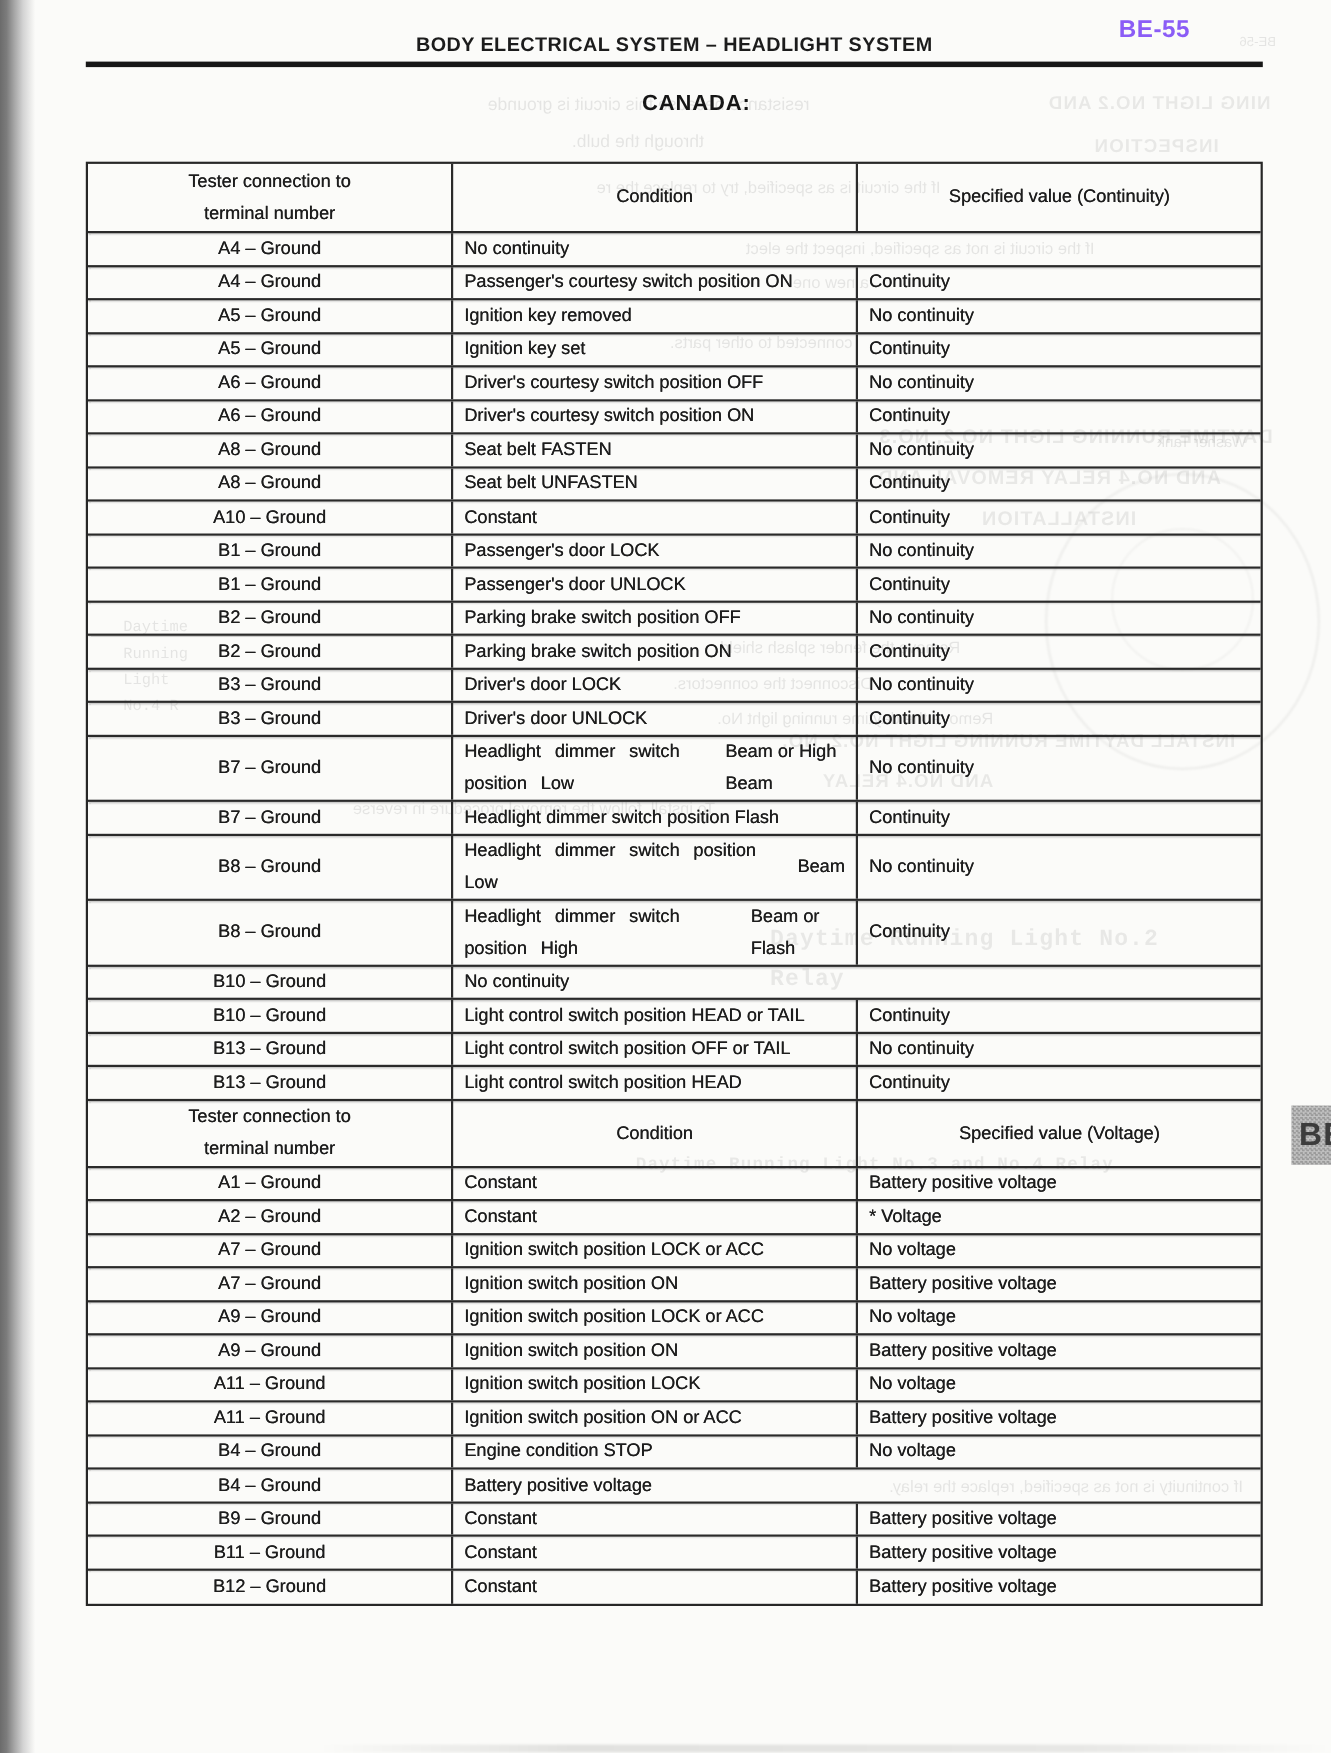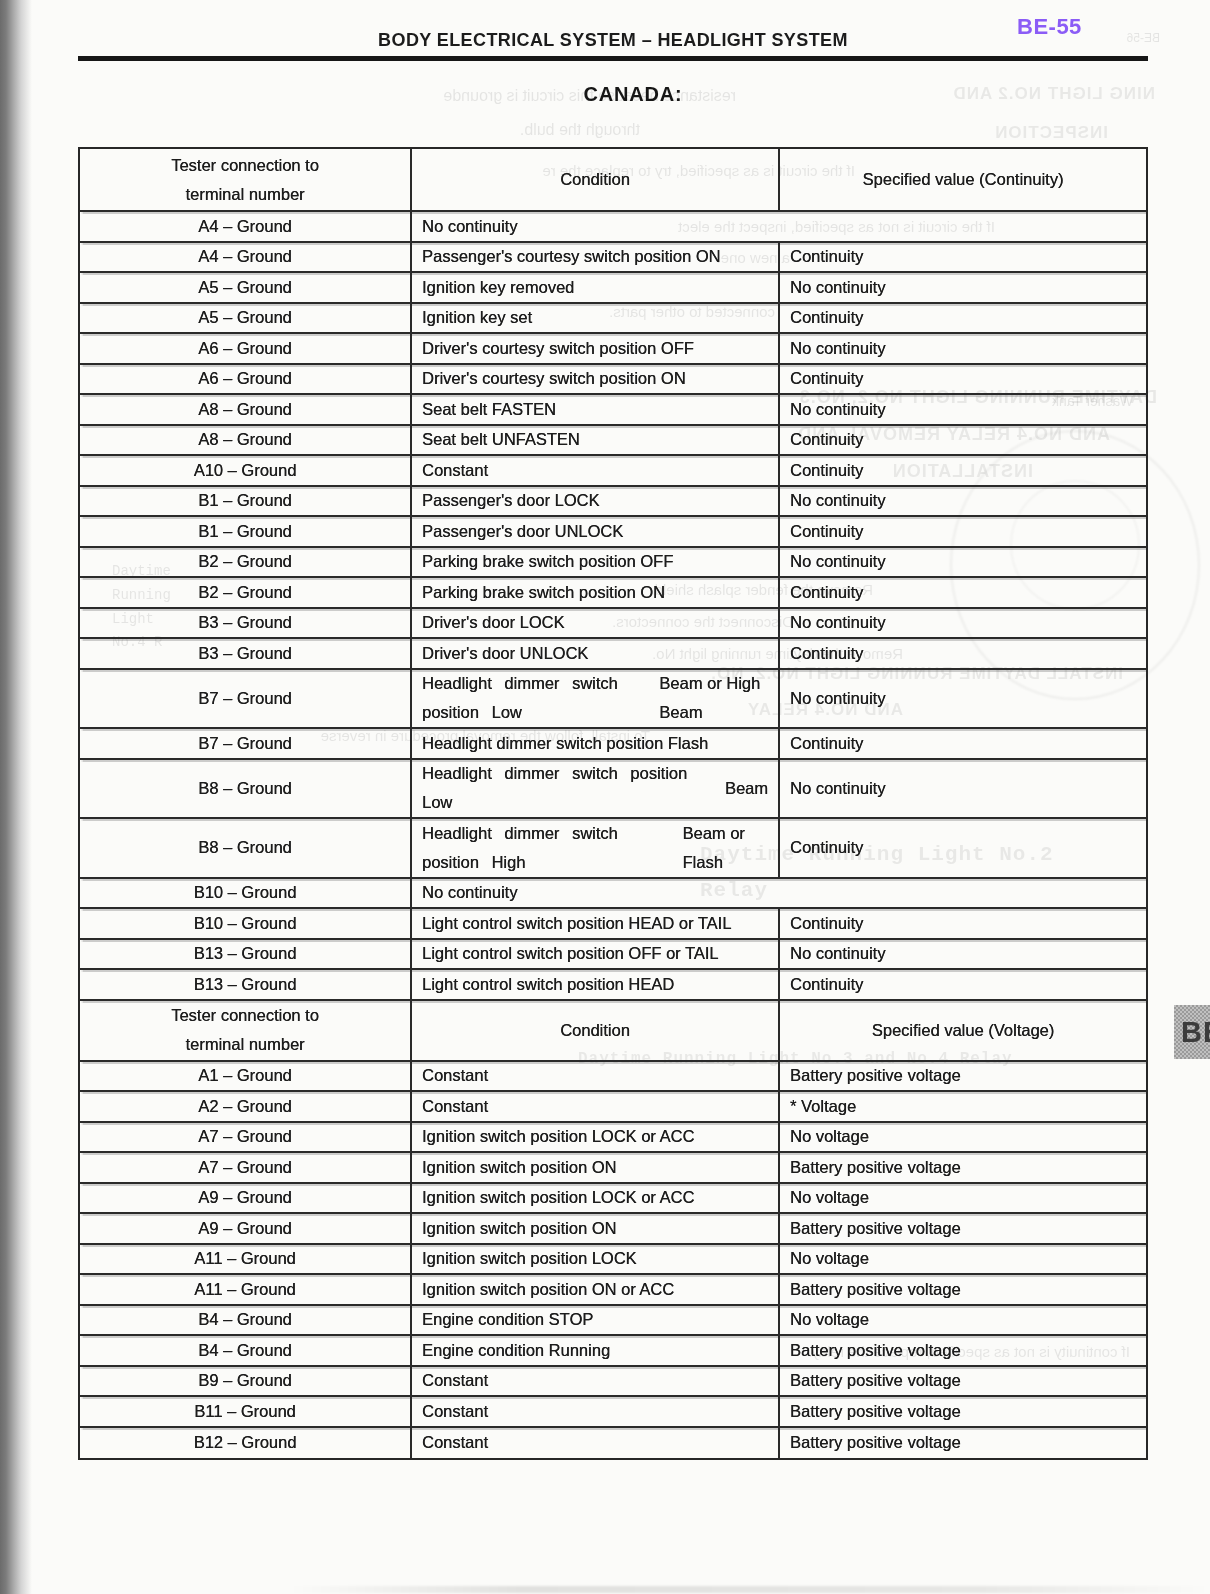--- a/index.html
+++ b/index.html
@@ -294,21 +294,20 @@
       <div class="cell c2">Ignition switch position ON or ACC</div>
       <div class="cell c3">Battery positive voltage</div>
     </div>
     <div class="r t-row">
       <div class="cell c1">B4 – Ground</div>
       <div class="cell c2">Engine condition STOP</div>
       <div class="cell c3">No voltage</div>
     </div>
     <div class="r t-row">
       <div class="cell c1">B4 – Ground</div>
-      <div class="cell c2">Engine condition Running</div>
       <div class="cell c3">Battery positive voltage</div>
     </div>
     <div class="r t-row">
       <div class="cell c1">B9 – Ground</div>
       <div class="cell c2">Constant</div>
       <div class="cell c3">Battery positive voltage</div>
     </div>
     <div class="r t-row">
       <div class="cell c1">B11 – Ground</div>
       <div class="cell c2">Constant</div>

